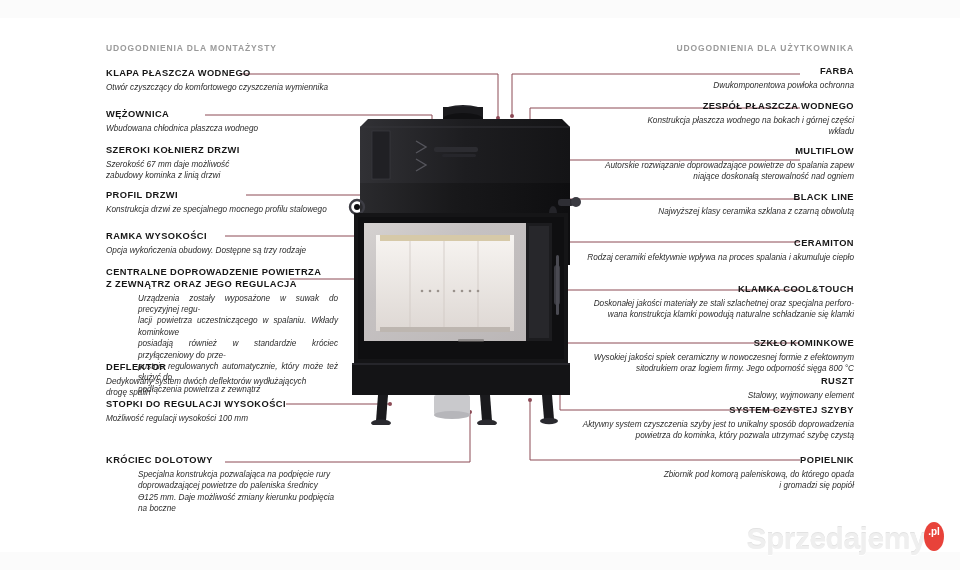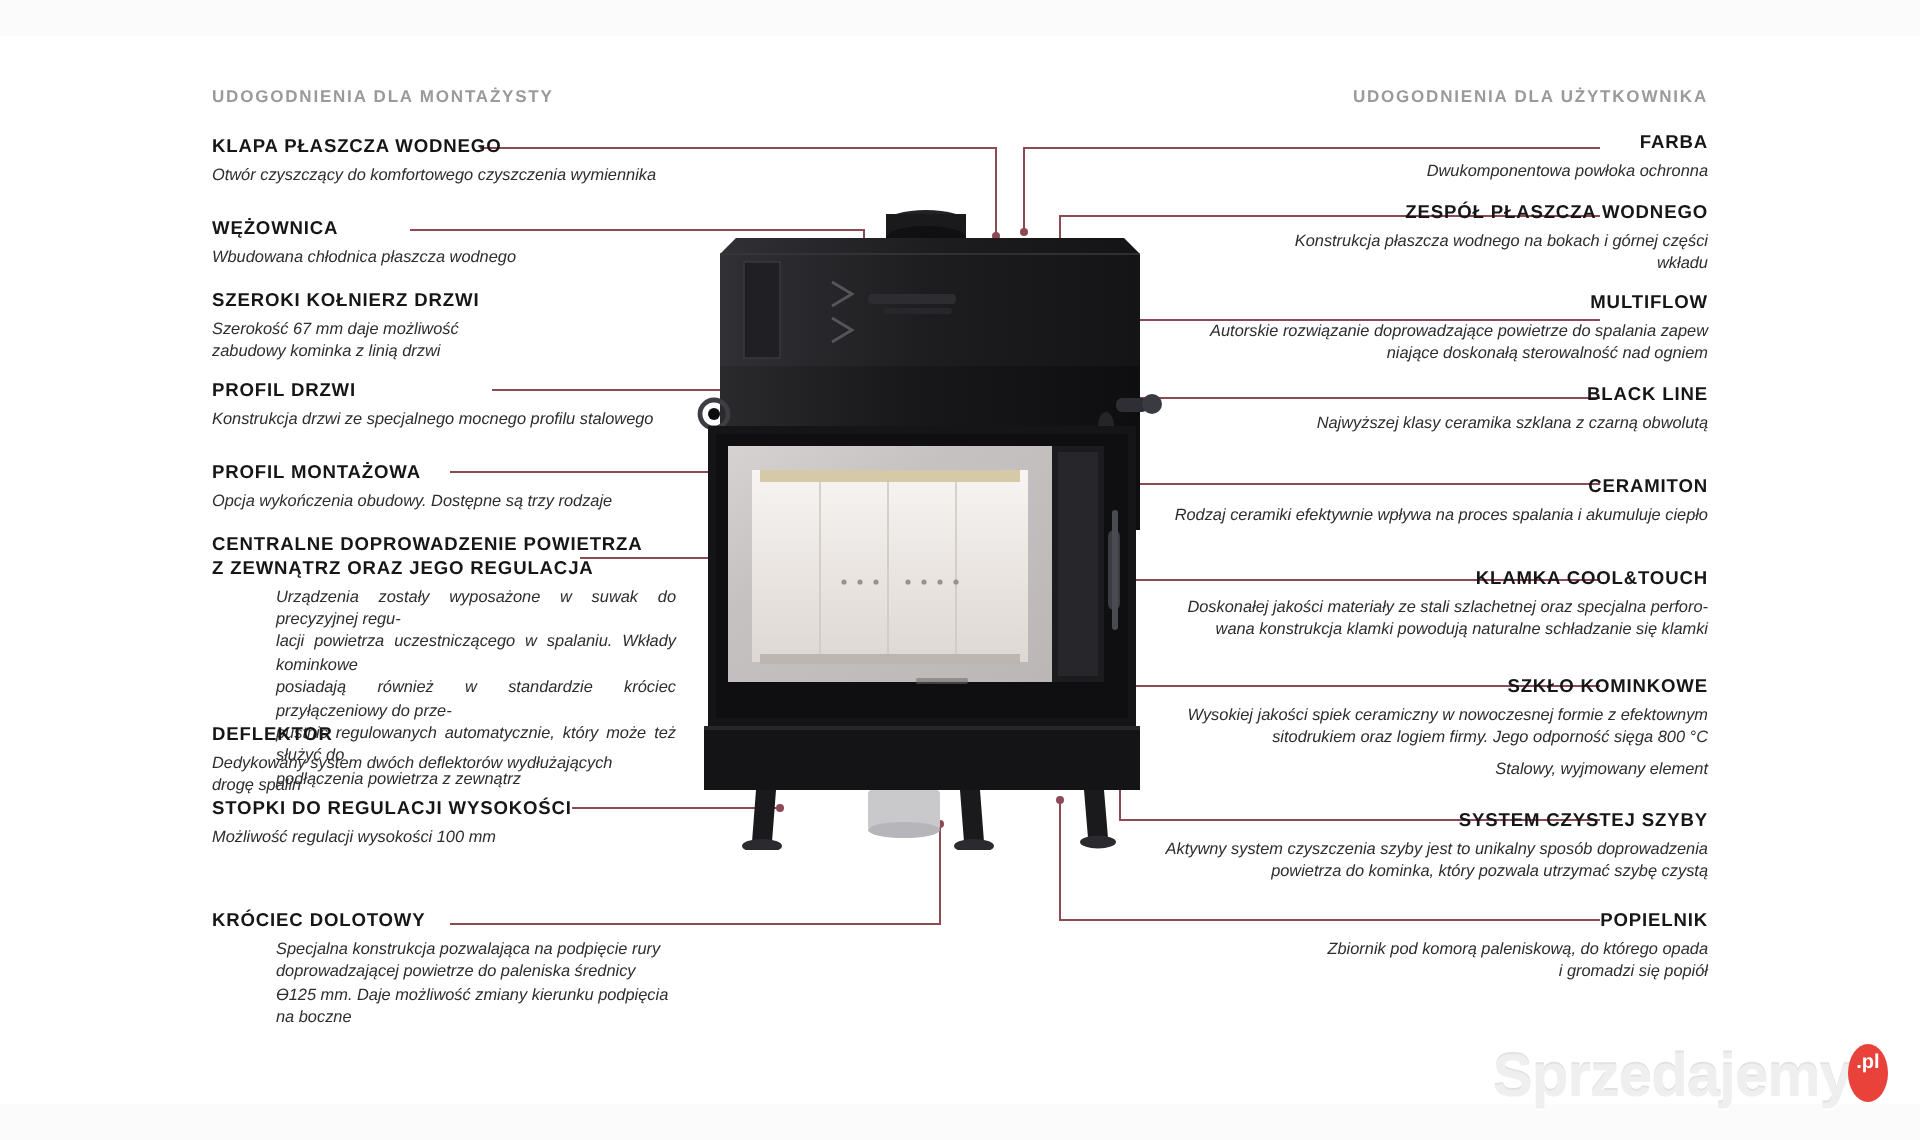--- a/index.html
+++ b/index.html
@@ -274,21 +274,21 @@
     <div class="desc">Szerokość 67 mm daje możliwość
 zabudowy kominka z linią drzwi</div>
   </div>
 
   <div class="callout left" style="top:190px;width:256px">
     <div class="title">PROFIL DRZWI</div>
     <div class="desc">Konstrukcja drzwi ze specjalnego mocnego profilu stalowego</div>
   </div>
 
   <div class="callout left" style="top:231px;width:256px">
-    <div class="title">PROFIL MONTAŻOWA</div>
+    <div class="title">RAMKA WYSOKOŚCI</div>
     <div class="desc">Opcja wykończenia obudowy. Dostępne są trzy rodzaje</div>
   </div>
 
   <div class="callout left" style="top:267px;width:232px">
     <div class="title">CENTRALNE DOPROWADZENIE POWIETRZA
 Z ZEWNĄTRZ ORAZ JEGO REGULACJA</div>
     <div class="desc justify">Urządzenia zostały wyposażone w suwak do precyzyjnej regu-
 lacji powietrza uczestniczącego w spalaniu. Wkłady kominkowe
 posiadają również w standardzie króciec przyłączeniowy do prze-
 pustnic regulowanych automatycznie, który może też służyć do
@@ -347,20 +347,21 @@
 wana konstrukcja klamki powodują naturalne schładzanie się klamki</div>
   </div>
 
   <div class="callout right" style="top:338px;width:290px">
     <div class="title">SZKŁO KOMINKOWE</div>
     <div class="desc">Wysokiej jakości spiek ceramiczny w nowoczesnej formie z efektownym
 sitodrukiem oraz logiem firmy. Jego odporność sięga 800 °C</div>
   </div>
 
   <div class="callout right" style="top:376px;width:268px">
+    <div class="title">RUSZT</div>
     <div class="desc">Stalowy, wyjmowany element</div>
   </div>
 
   <div class="callout right" style="top:405px;width:296px">
     <div class="title">SYSTEM CZYSTEJ SZYBY</div>
     <div class="desc">Aktywny system czyszczenia szyby jest to unikalny sposób doprowadzenia
 powietrza do kominka, który pozwala utrzymać szybę  czystą</div>
   </div>
 
   <div class="callout right" style="top:455px;width:268px">

